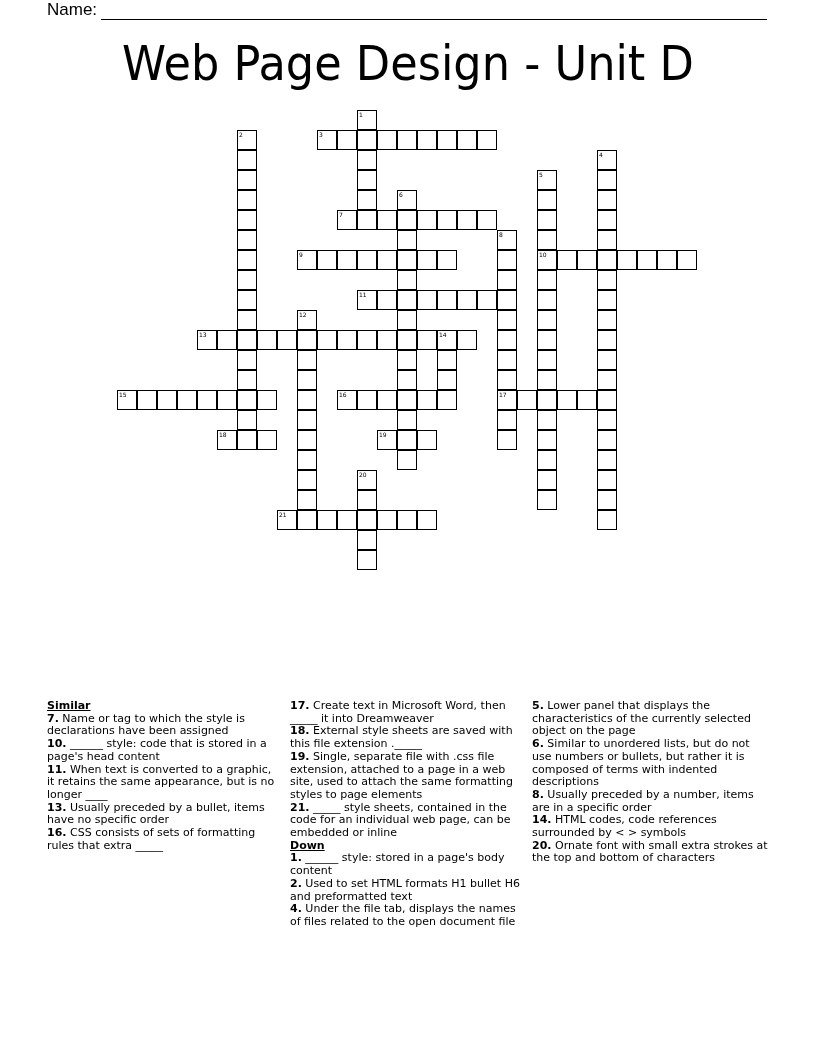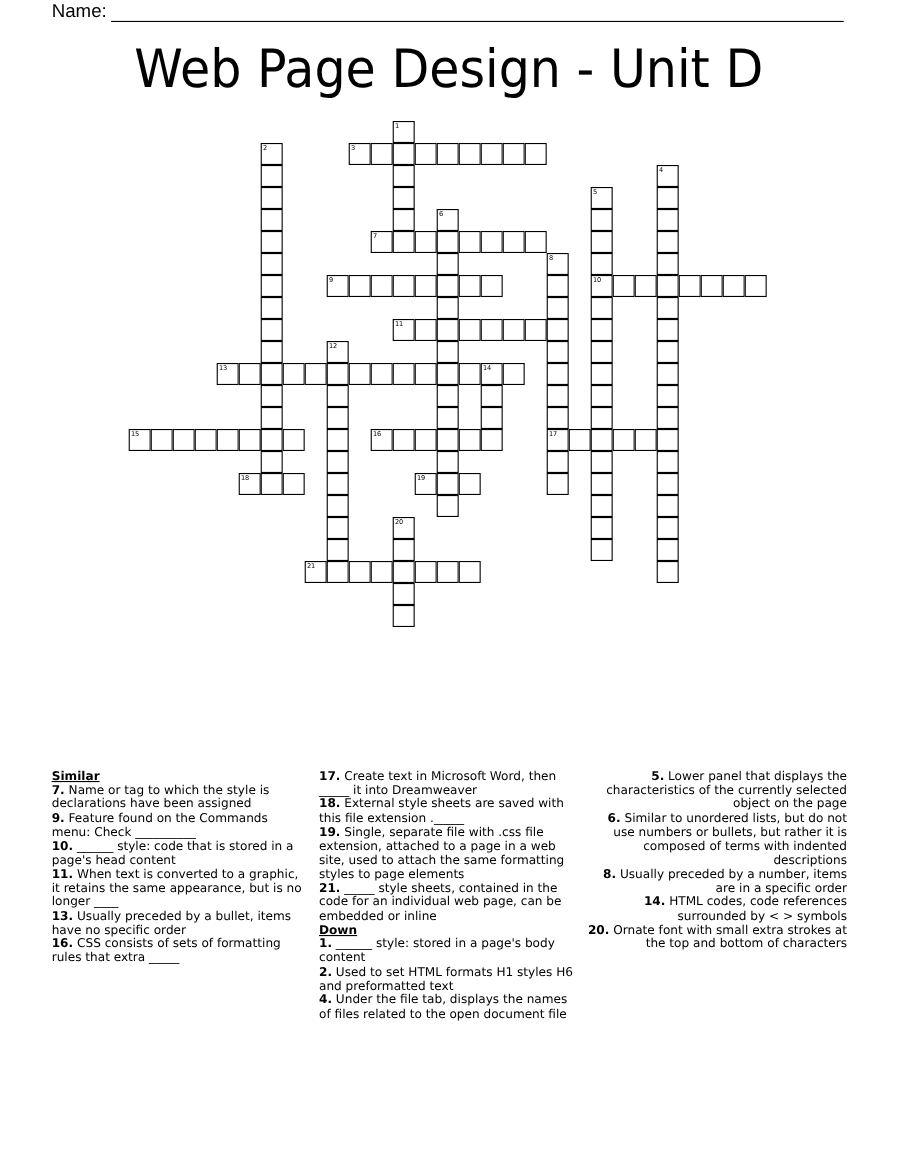--- a/index.html
+++ b/index.html
@@ -6,21 +6,21 @@
   body { width: 816px; height: 1056px; position: relative; overflow: hidden; font-family: "DejaVu Sans", sans-serif; color: #000; }
   .name-line { position: absolute; left: 47px; top: 0px; font-family: "Liberation Sans", sans-serif; font-size: 17px; line-height: 20px; }
   .name-line .blank { display: inline-block; width: 666px; border-bottom: 1px solid #000; height: 15px; vertical-align: bottom; margin-left: 4px; }
   .title { position: absolute; left: 0; width: 816px; top: 32px; text-align: center; font-family: "DejaVu Sans", sans-serif; font-size: 48px; line-height: 62px; letter-spacing: 0px; transform: scaleX(0.93); }
   .grid { position: absolute; left: 0; top: 0; width: 816px; height: 600px; }
   .cell { position: absolute; width: 20px; height: 20px; box-sizing: border-box; border: 1px solid #000; background: #fff; }
   .cell .num { position: absolute; left: 1px; top: 0px; font-family: "DejaVu Sans", sans-serif; font-size: 6px; line-height: 7px; color: #000; }
   .clues { position: absolute; top: 700px; font-family: "DejaVu Sans", sans-serif; font-size: 11px; line-height: 12.7px; }
   .col1 { left: 47px; width: 232px; }
   .col2 { left: 290px; width: 236px; }
-  .col3 { left: 532px; width: 238px; text-align: right; }
+  .col3 { left: 532px; width: 238px; }
   .clue { margin: 0; }
   .clue b { font-weight: bold; }
   .heading { font-weight: bold; text-decoration: underline; margin: 0; }
 </style>
 </head>
 <body>
 
 <div class="name-line">
   <span>Name:</span><span class="blank"></span>
 </div>
@@ -238,35 +238,34 @@
     <div class="cell" style="left: 317px; top: 510px; border-color: rgb(0, 0, 0);"></div>
     <div class="cell" style="left: 337px; top: 510px; border-color: rgb(0, 0, 0);"></div>
     <div class="cell" style="left: 377px; top: 510px; border-color: rgb(0, 0, 0);"></div>
     <div class="cell" style="left: 397px; top: 510px; border-color: rgb(0, 0, 0);"></div>
     <div class="cell" style="left: 417px; top: 510px; border-color: rgb(0, 0, 0);"></div>
   </div>
 
 <div class="clues col1">
   <p class="heading">Similar</p>
   <p class="clue"><b>7.</b><span> Name or tag to which the style is declarations have been assigned</span></p>
-  <p class="clue"><b>9.</b><span> Feature found on the Commands menu: Check __________</span></p>
   <p class="clue"><b>10.</b><span> ______ style: code that is stored in a page's head content</span></p>
   <p class="clue"><b>11.</b><span> When text is converted to a graphic, it retains the same appearance, but is no longer ____</span></p>
   <p class="clue"><b>13.</b><span> Usually preceded by a bullet, items have no specific order</span></p>
   <p class="clue"><b>16.</b><span> CSS consists of sets of formatting rules that extra _____</span></p>
 </div>
 
 <div class="clues col2">
   <p class="clue"><b>17.</b><span> Create text in Microsoft Word, then _____ it into Dreamweaver</span></p>
   <p class="clue"><b>18.</b><span> External style sheets are saved with this file extension ._____</span></p>
   <p class="clue"><b>19.</b><span> Single, separate file with .css file extension, attached to a page in a web site, used to attach the same formatting styles to page elements</span></p>
   <p class="clue"><b>21.</b><span> _____ style sheets, contained in the code for an individual web page, can be embedded or inline</span></p>
   <p class="heading">Down</p>
   <p class="clue"><b>1.</b><span> ______ style: stored in a page's body content</span></p>
-  <p class="clue"><b>2.</b><span> Used to set HTML formats H1 styles H6 and preformatted text</span></p>
+  <p class="clue"><b>2.</b><span> Used to set HTML formats H1 bullet H6 and preformatted text</span></p>
   <p class="clue"><b>4.</b><span> Under the file tab, displays the names of files related to the open document file</span></p>
 </div>
 
 <div class="clues col3">
   <p class="clue"><b>5.</b><span> Lower panel that displays the characteristics of the currently selected object on the page</span></p>
   <p class="clue"><b>6.</b><span> Similar to unordered lists, but do not use numbers or bullets, but rather it is composed of terms with indented descriptions</span></p>
   <p class="clue"><b>8.</b><span> Usually preceded by a number, items are in a specific order</span></p>
   <p class="clue"><b>14.</b><span> HTML codes, code references surrounded by &lt; &gt; symbols</span></p>
   <p class="clue"><b>20.</b><span> Ornate font with small extra strokes at the top and bottom of characters</span></p>
 </div>

